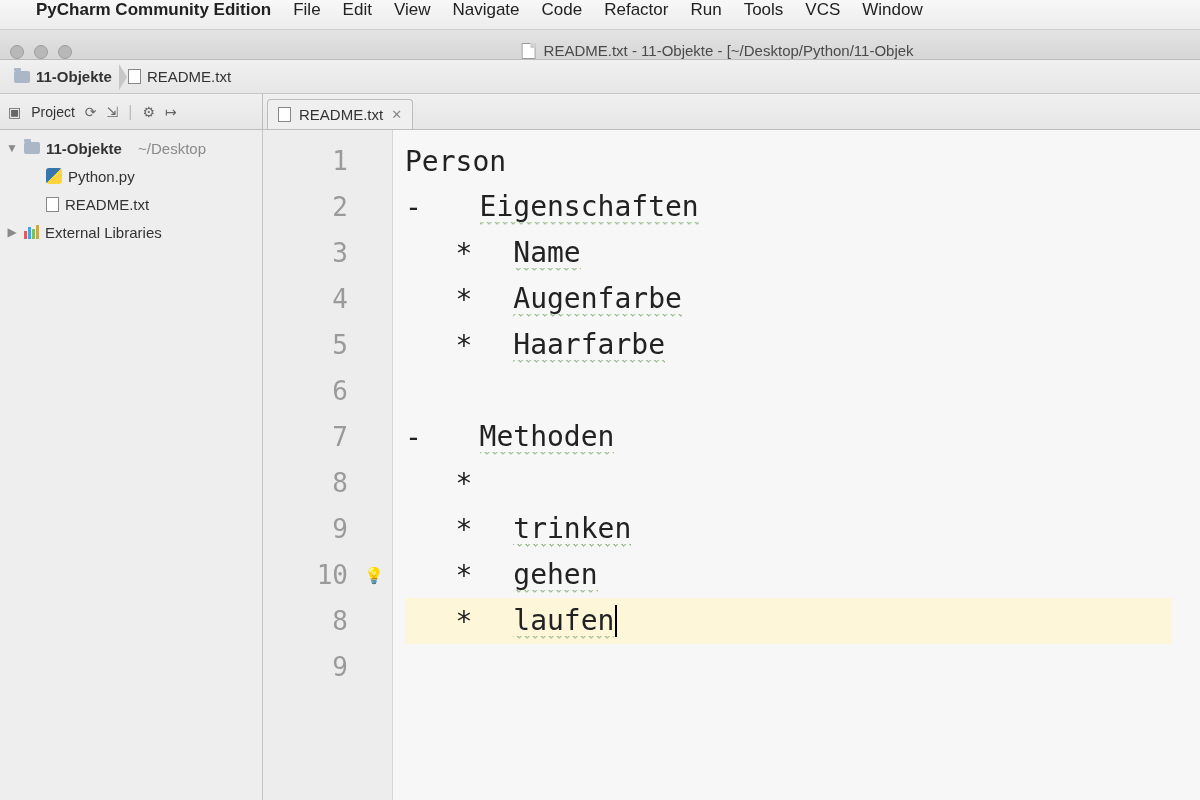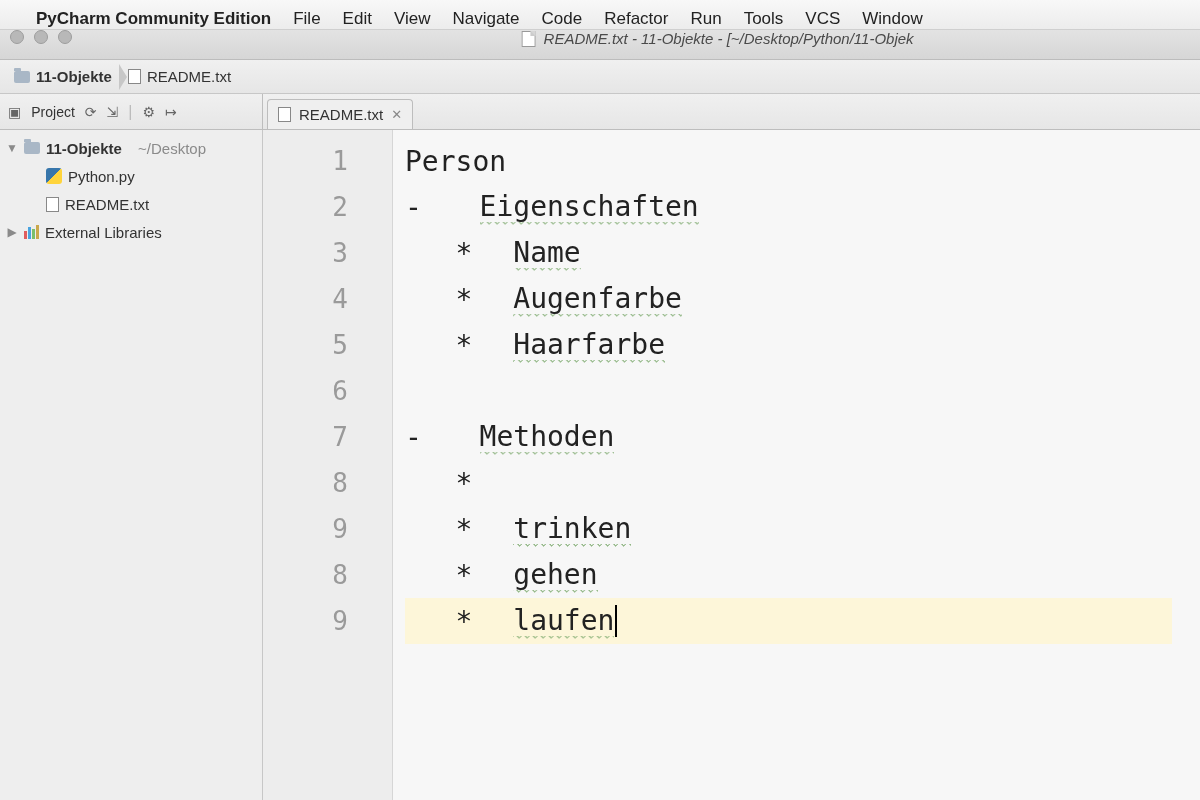--- a/index.html
+++ b/index.html
@@ -1,23 +1,23 @@
 <!DOCTYPE html>
 <html><head>
 <meta charset="utf-8">
 <style>
   * { box-sizing: border-box; margin: 0; padding: 0; }
   html, body { width: 1200px; height: 800px; overflow: hidden; font-family: -apple-system, "Helvetica Neue", Arial, sans-serif; background: #e8e8e8; }
   
-  .mac-menubar { height: 30px; background: linear-gradient(#f8f8f8,#ececec); display: flex; align-items: flex-end; padding: 0 14px; gap: 22px; font-size: 17px; font-weight: 600; color: #222; border-bottom: 1px solid #cfcfcf; }
+  .mac-menubar { height: 30px; background: linear-gradient(#f8f8f8,#ececec); display: flex; align-items: flex-start; padding: 0 14px; gap: 22px; font-size: 17px; font-weight: 600; color: #222; border-bottom: 1px solid #cfcfcf; }
   .apple-logo { font-size: 20px; line-height: 1; }
   .mac-menubar .app-name { font-weight: 700; }
   .mac-menubar .mitem { font-weight: 500; }
   
-  .titlebar { height: 30px; background: linear-gradient(#e3e3e3,#d6d6d6); display: flex; align-items: flex-start; padding: 0 10px; border-bottom: 1px solid #bcbcbc; position: relative; font-style: italic; }
+  .titlebar { height: 30px; background: linear-gradient(#e3e3e3,#d6d6d6); display: flex; align-items: flex-end; padding: 0 10px; border-bottom: 1px solid #bcbcbc; position: relative; }
   .traffic { display: flex; gap: 10px; }
   .traffic .dot { width: 14px; height: 14px; border-radius: 50%; background: #b8b8b8; border: 1px solid #9d9d9d; }
   .titlebar .title { position: absolute; left: 50%; transform: translateX(-20%); display: flex; align-items: center; gap: 8px; color: #4a4a4a; font-size: 15px; }
   .doc-icon { width: 14px; height: 16px; background: #fff; border: 1px solid #999; position: relative; }
   .doc-icon::after { content:""; position:absolute; right:-1px; top:-1px; border-top:5px solid #d6d6d6; border-left:5px solid #ccc; }
   
   .breadcrumb-bar { height: 34px; background: linear-gradient(#f0f0f0,#e6e6e6); border-bottom: 1px solid #c7c7c7; display: flex; align-items: center; padding: 0 6px; font-size: 15px; color: #333; }
   .crumb { display: flex; align-items: center; gap: 6px; padding: 0 8px; height: 100%; position: relative; }
   .crumb::after { content:""; position:absolute; right:-7px; top:4px; width:0; height:0; border-top:13px solid transparent; border-bottom:13px solid transparent; border-left:8px solid #c7c7c7; }
   .crumb:last-child::after { display:none; }
@@ -149,20 +149,21 @@
     <div class="gutter" id="gutter">
         <div class="ln">1</div>
         <div class="ln">2</div>
         <div class="ln">3</div>
         <div class="ln">4</div>
         <div class="ln">5</div>
         <div class="ln">6</div>
         <div class="ln">7</div>
         <div class="ln">8</div>
         <div class="ln">9</div>
+        <div class="ln">10<span class="bulb">💡</span></div>
         <div class="ln">8</div>
         <div class="ln">9</div>
       </div>
     <div class="code" id="code">
         <div class="ln"><span>Person</span></div>
         <div class="ln"><span>-  </span><span class="squiggle">Eigenschaften</span></div>
         <div class="ln"><span>   * </span><span class="squiggle">Name</span></div>
         <div class="ln"><span>   * </span><span class="squiggle">Augenfarbe</span></div>
         <div class="ln"><span>   * </span><span class="squiggle">Haarfarbe</span></div>
         <div class="ln"><span></span></div>

